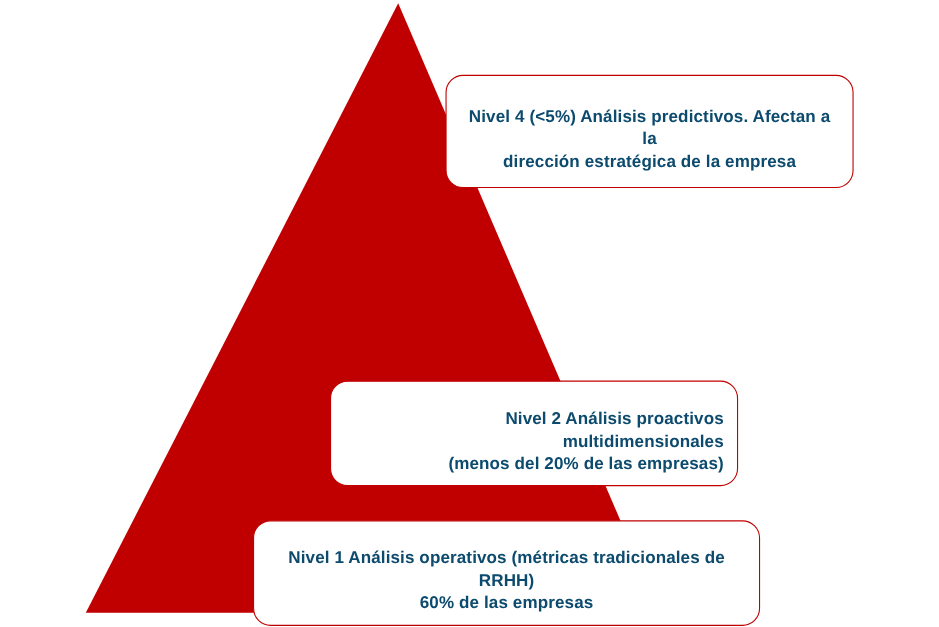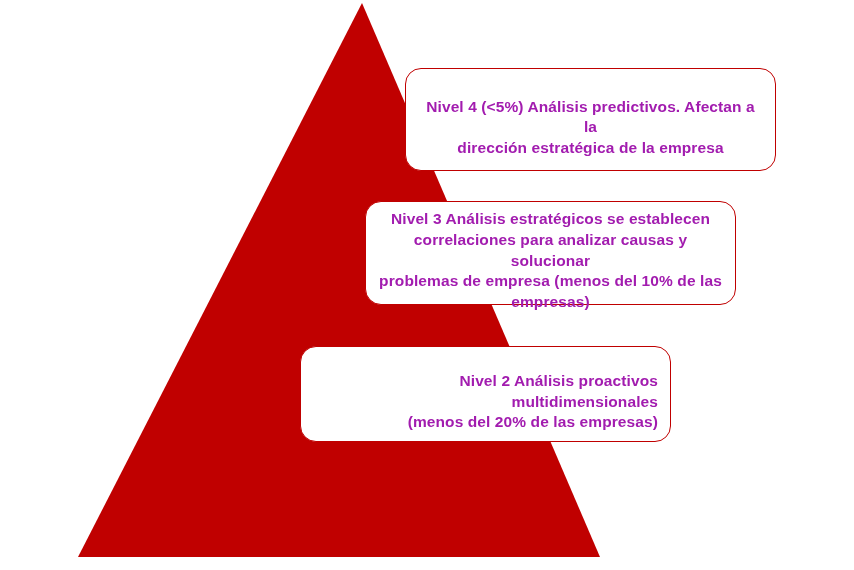--- a/index.html
+++ b/index.html
@@ -33,21 +33,21 @@
     border-radius: 16px;
     display: flex;
     align-items: center;
     justify-content: center;
     text-align: center;
     padding: 4px 12px;
   }
   .callout-text {
     font-family: "Liberation Sans", sans-serif;
     font-weight: bold;
-    color: #a21caf;
+    color: #0c4a6e;
     line-height: 1.33;
     letter-spacing: 0.1px;
     white-space: pre-line;
     margin-top: 16px;
   }
   
   #box-level-4 {
     left: 405px;
     top: 68px;
     width: 371px;
@@ -86,26 +86,24 @@
 
   <svg id="pyramid-svg" viewBox="0 0 854 570" xmlns="http://www.w3.org/2000/svg">
     <polygon points="362,3 600,557 78,557" fill="#C00000"></polygon>
   </svg>
 
   <div class="callout" id="box-level-4">
     <span class="callout-text">Nivel 4 (&lt;5%) Análisis predictivos. Afectan a la
 dirección estratégica de la empresa</span>
   </div>
 
-  <div class="callout" id="box-level-3">
-    <span class="callout-text">Nivel 3 Análisis estratégicos  se establecen
-correlaciones para analizar causas y solucionar
-problemas de empresa (menos del 10% de las
-empresas)</span>
-  </div>
 
   <div class="callout" id="box-level-2">
     <span class="callout-text">Nivel 2 Análisis proactivos  multidimensionales
 (menos del 20% de las empresas)</span>
   </div>
 
+  <div class="callout" id="box-level-1">
+    <span class="callout-text">Nivel 1 Análisis operativos (métricas tradicionales  de RRHH)
+60% de las empresas</span>
+  </div>
 
 </div>
 
 </body></html>

